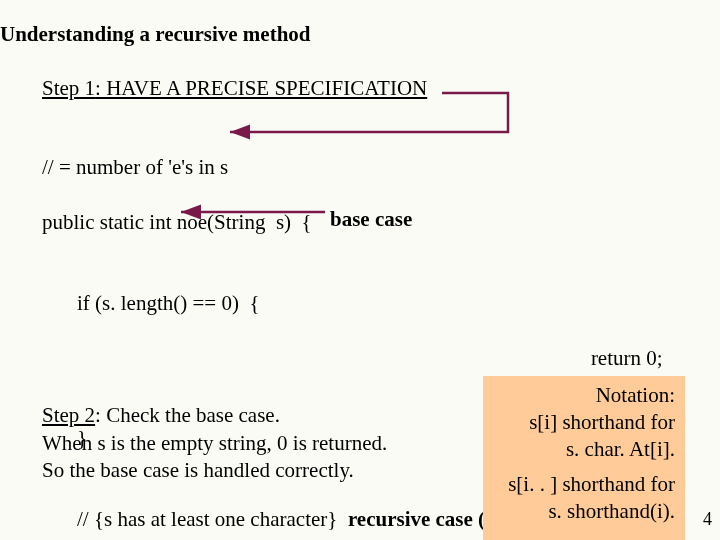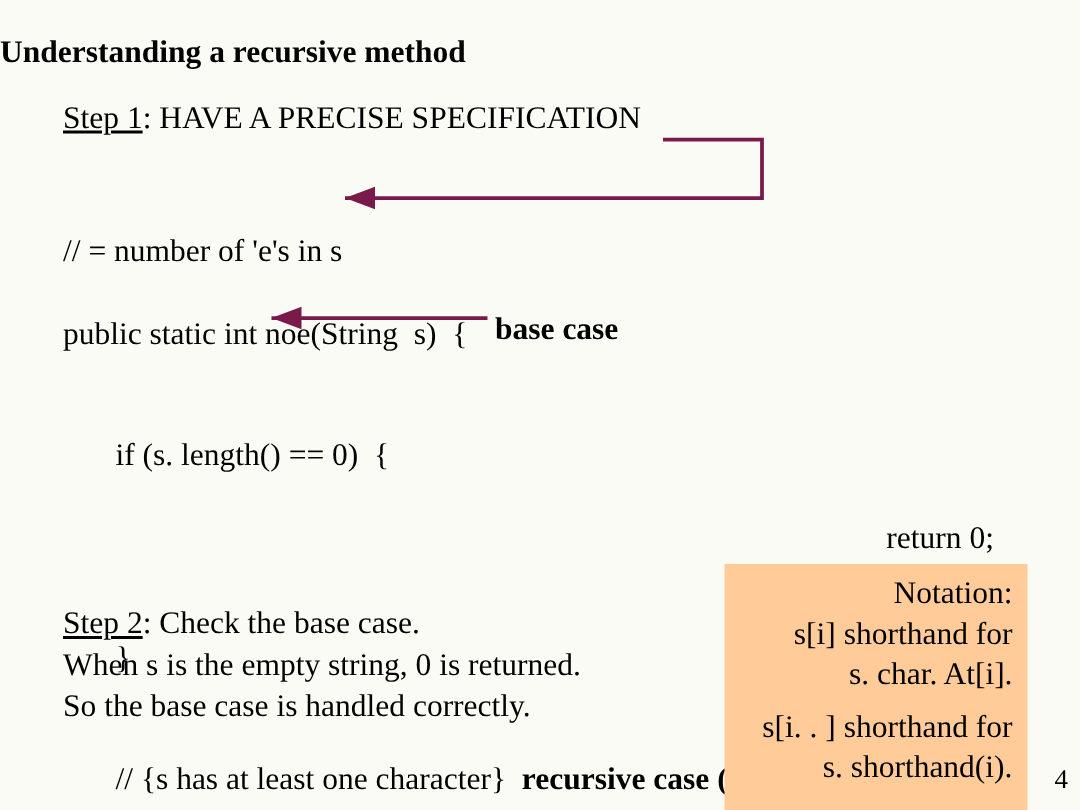--- a/index.html
+++ b/index.html
@@ -18,22 +18,23 @@
     position: absolute;
     top: 22px;
     left: 0;
     right: 0;
     text-align: left;
     font-weight: bold;
     color: #000;
   }
   .step1 {
     position: absolute;
-    top: 66px;
+    top: 76px;
     left: 42px;
+    text-decoration: underline;
   }
   .step1-label { text-decoration: underline; }
   .code {
     position: absolute;
     top: 126px;
     left: 42px;
     line-height: 1.32;
     white-space: pre;
   }
   .indent1 { padding-left: 35px; margin-top: 25px; }

